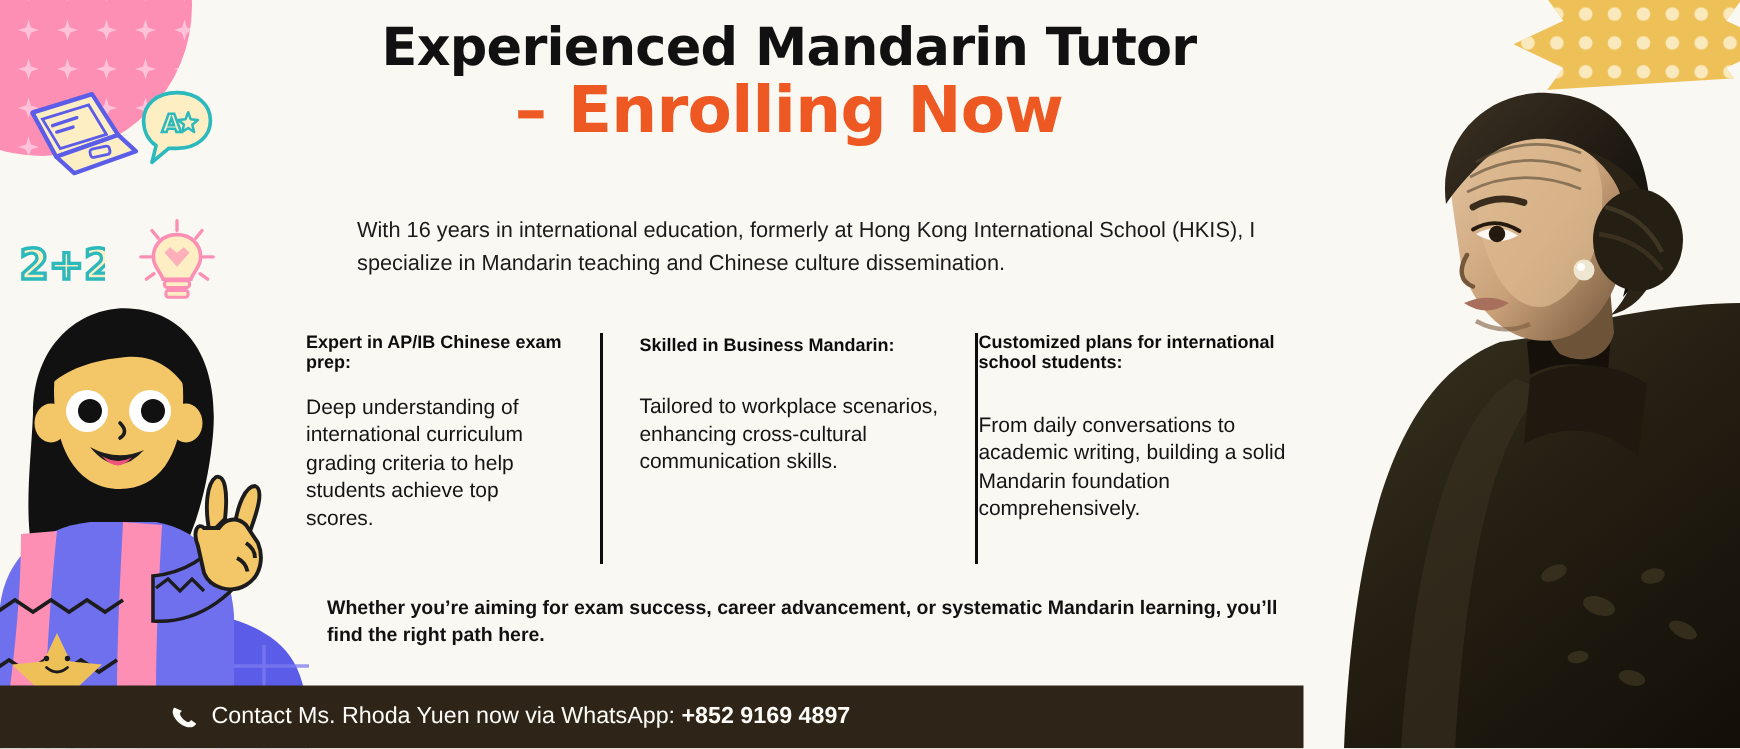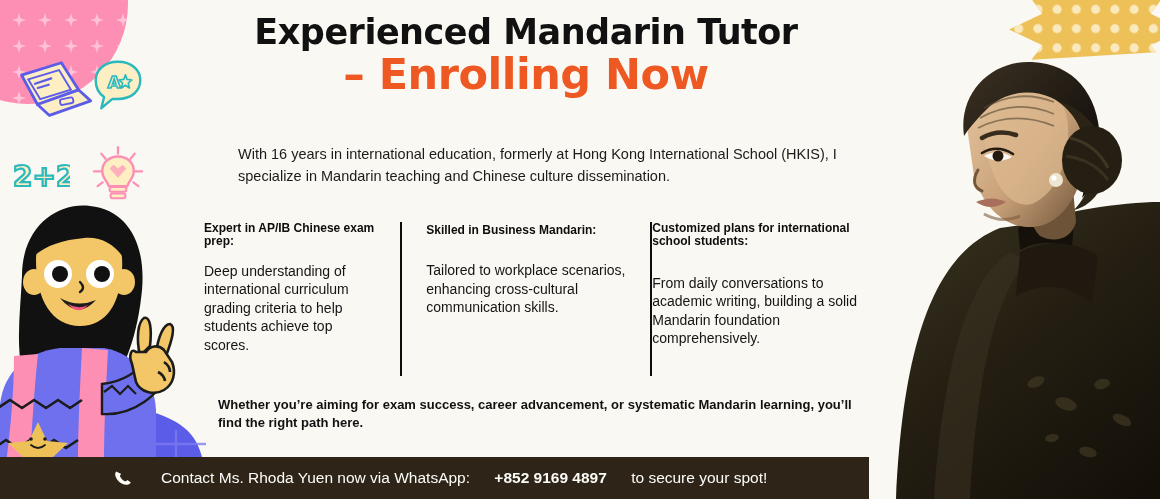--- a/index.html
+++ b/index.html
@@ -88,21 +88,21 @@
     background: #2e2518;
     display: flex; align-items: center;
   }
   #contact-inner {
     margin-left: 113px;
     display: flex; align-items: center;
     font-size: 15.5px; color: #fdfcf8; white-space: nowrap;
   }
   #phone-icon { width: 20px; height: 18px; margin-right: 8px; flex: none; }
   #contact-phone { font-weight: 700; }
-  .sp { white-space: pre; margin-left: 20px; }
+  .sp { white-space: pre; }
 </style>
 </head>
 <body>
 
 <div id="banner">
 
   <svg class="deco" id="pink-blob" viewBox="0 0 200 200">
     <defs>
       <pattern id="starpat" width="26" height="26" patternUnits="userSpaceOnUse">
         <g fill="#ffc2d8">
@@ -324,17 +324,16 @@
     <circle cx="194" cy="126" r="2.6" fill="#ffffff"></circle>
   </svg>
 
   <div id="contact-bar">
     <div id="contact-inner">
       <svg id="phone-icon" viewBox="0 0 24 22">
         <path d="M3.6 3.2 C1.6 5.6 2.2 9.4 5 13 C8 16.8 12.6 19.4 16 19.4 C18.6 19.4 20.4 18.2 21.6 16.4 L17.4 13.4 C16.4 14.8 15.4 15.4 14.2 15 C12.2 14.2 9.6 11.8 8.6 9.6 C8 8.2 8.6 7 10 6.2 Z" fill="#fdfcf8"></path>
       </svg>
       <span class="sp">Contact Ms. Rhoda Yuen now via WhatsApp: </span>
       <span id="contact-phone" class="sp">+852 9169 4897</span>
-      <span class="sp"> to secure your spot!</span>
     </div>
   </div>
 
 </div>
 
 </body></html>

